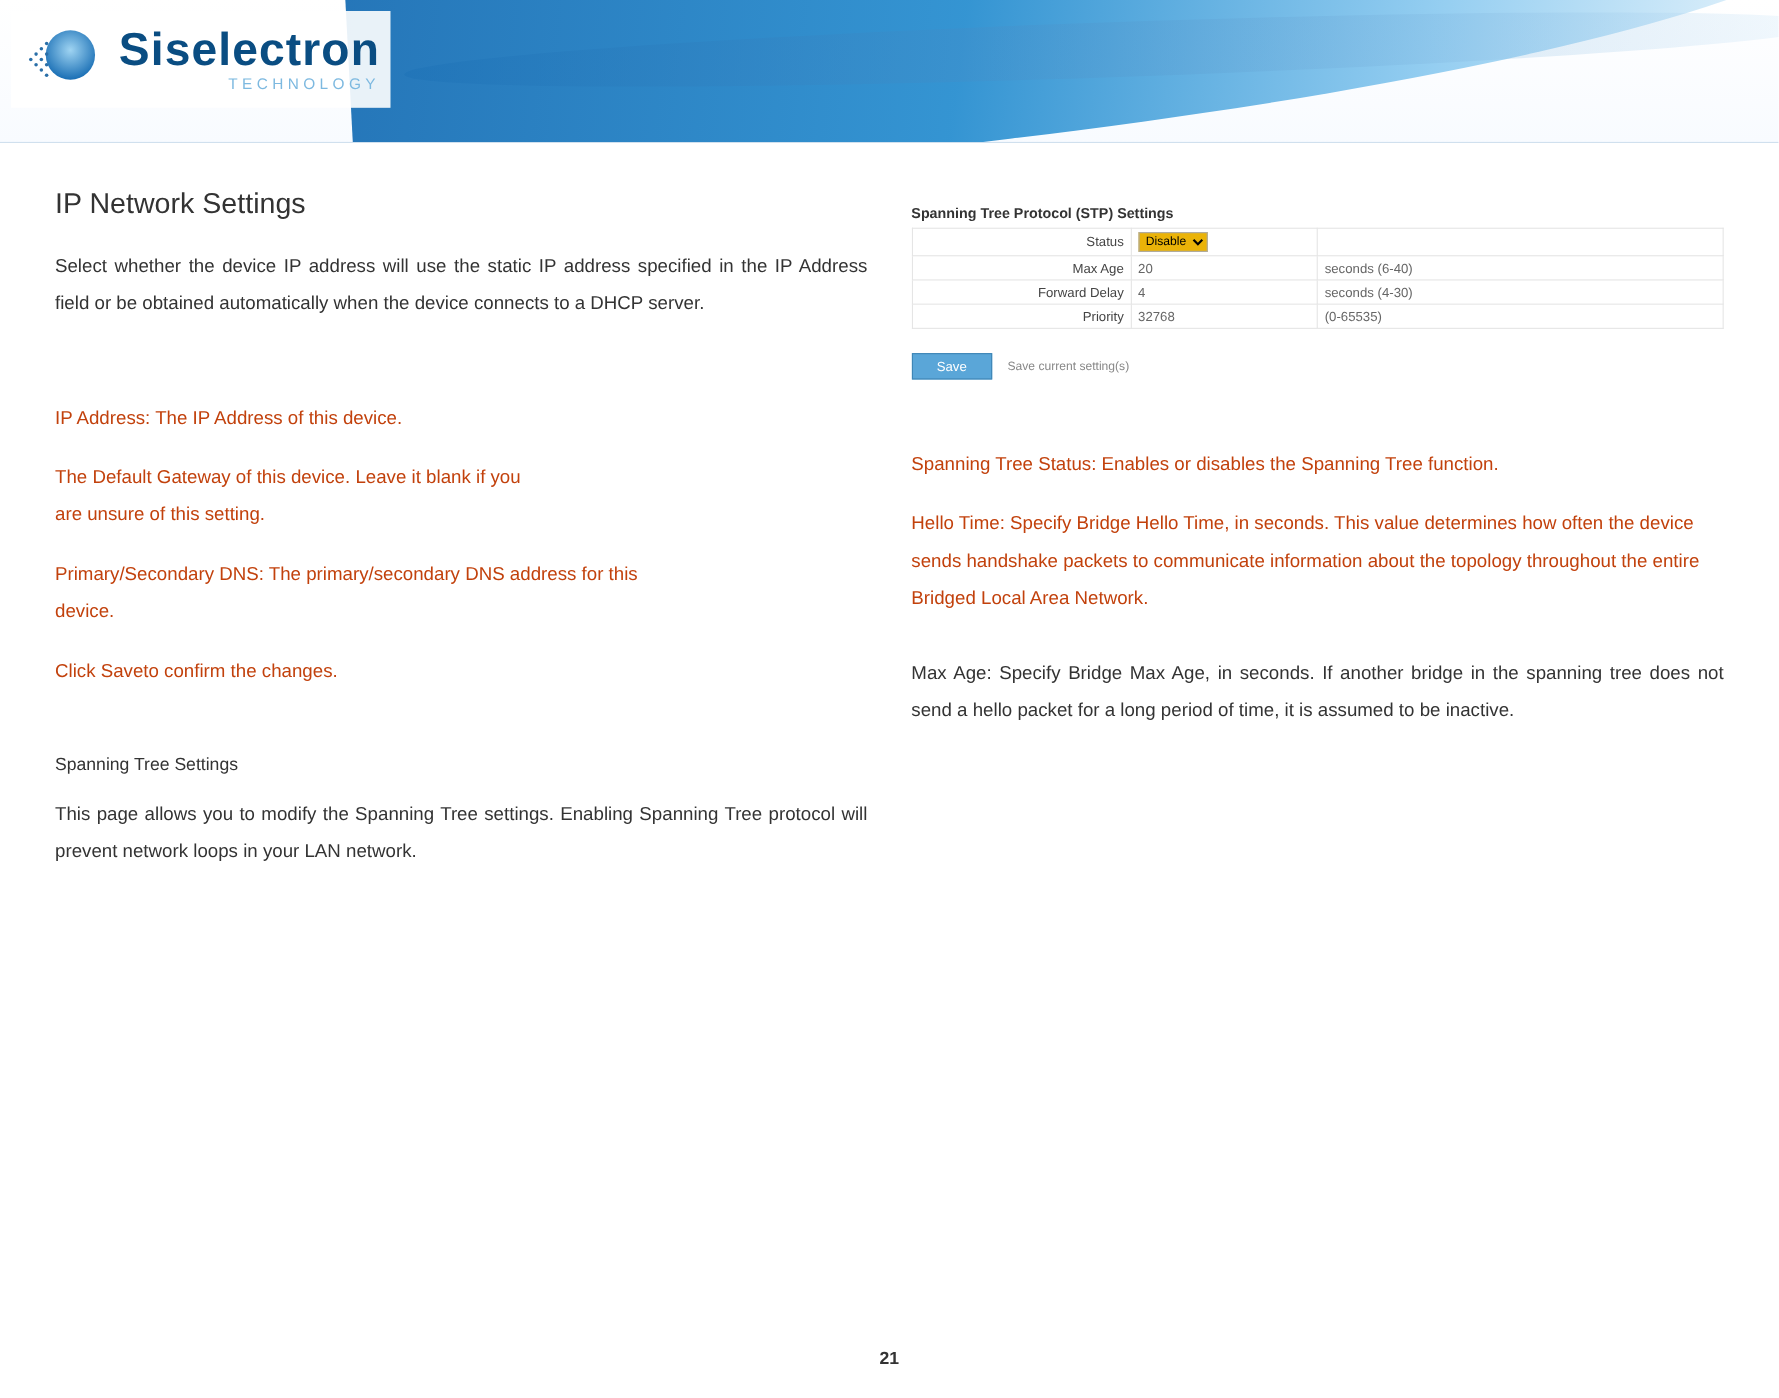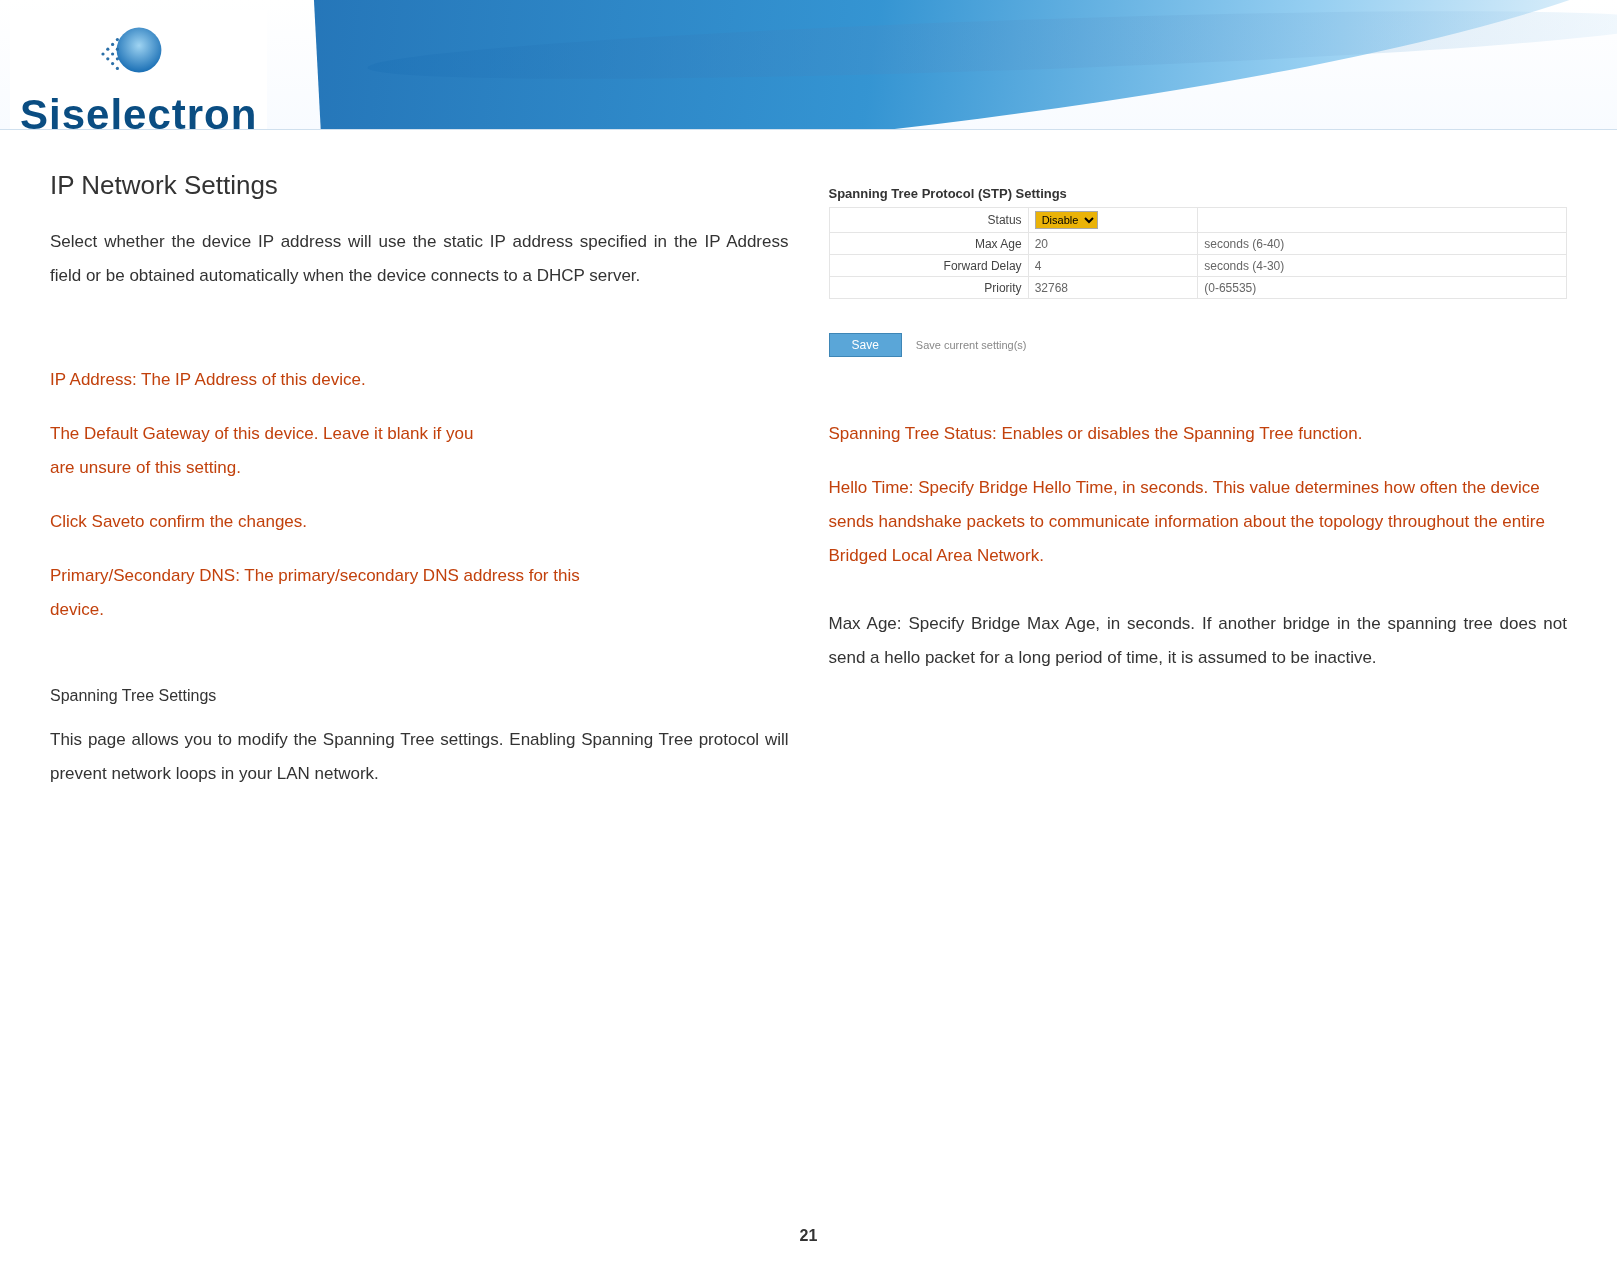--- a/index.html
+++ b/index.html
@@ -42,21 +42,20 @@
   }
   .logo-wrap {
     position: absolute;
     left: 10px;
     top: 10px;
     display: flex;
     align-items: center;
     z-index: 10;
     background: rgba(255,255,255,0.9);
     padding: 4px 10px;
-    flex-direction: column;
   }
   .logo-mark {
     width: 80px;
     height: 80px;
     display: flex;
     align-items: center;
     justify-content: center;
     margin-right: 8px;
   }
   .logo-mark svg { width: 100%; height: 100%; }
@@ -141,21 +140,21 @@
   .stp-table td:first-child { width: 27%; color:#444;text-align:right;}
   .stp-table td:nth-child(2) { width: 23%; }
   .stp-table td:nth-child(3) { width: 50%; }
   .sel {
     font-size: 11px;
     border: 1px solid #aaa;
     padding: 1px 2px;
     background: #eab308;
   }
   .save-row {
-    margin-top: 34px;
+    margin-top: 22px;
     display: flex;
     align-items: center;
     gap: 14px;
   }
   .save-btn {
     background: #5aa6d8;
     color: #fff;
     border: 1px solid #3e86b6;
     font-size: 12px;
     padding: 4px 22px;
@@ -217,22 +216,22 @@
 </div>
 
 <div class="content">
 
   <div class="col">
     <h2 class="section">IP Network Settings</h2>
     <p class="body">Select whether the device IP address will use the static IP address specified in the IP Address field or be obtained automatically when the device connects to a DHCP server.</p>
 
     <p class="body-left def-gap">IP Address: The IP Address of this device.</p>
     <p class="body-left" style="max-width:430px">The Default Gateway of this device. Leave it blank if you are unsure of this setting.</p>
+    <p class="body-left" style="max-width:530px">Primary/Secondary DNS: The primary/secondary DNS address for this device.</p>
     <p class="body-left">Click Saveto confirm the changes.</p>
-    <p class="body-left" style="max-width:530px">Primary/Secondary DNS: The primary/secondary DNS address for this device.</p>
 
     <h3 class="sub-section">Spanning Tree Settings</h3>
     <p class="body">This page allows you to modify the Spanning Tree settings. Enabling Spanning Tree protocol will prevent network loops in your LAN network.</p>
   </div>
 
   <div class="col right-col">
 
     <div class="stp-panel">
       <div class="stp-title">Spanning Tree Protocol (STP) Settings</div>
       <table class="stp-table">

